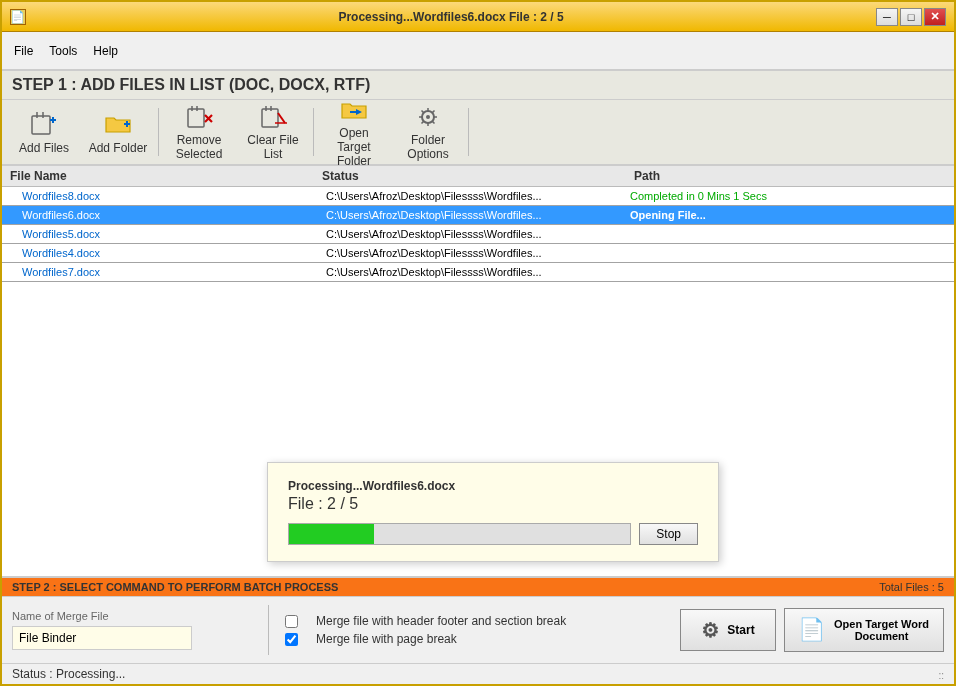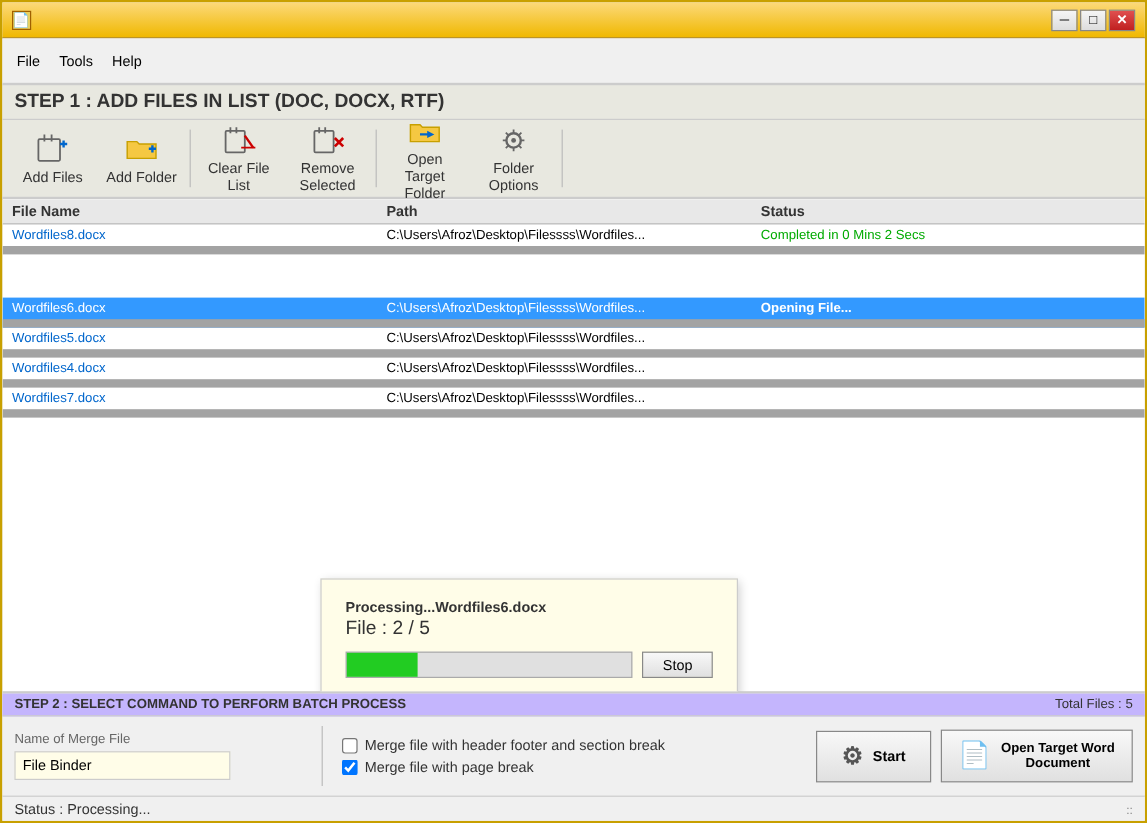--- a/index.html
+++ b/index.html
@@ -24,52 +24,52 @@
 
     
     .toolbar { background: #e8e8e0; padding: 4px 6px; display: flex; align-items: center; gap: 2px; border-bottom: 2px solid #ccc; }
     .toolbar-btn { display: flex; flex-direction: column; align-items: center; justify-content: center; width: 72px; height: 56px; border: 1px solid transparent; background: transparent; cursor: pointer; padding: 4px; font-size: 10px; color: #333; gap: 2px; }
     .toolbar-separator { width: 1px; height: 48px; background: #bbb; margin: 0 2px; }
     .toolbar-icon { width: 32px; height: 32px; display: flex; align-items: center; justify-content: center; font-size: 20px; }
 
     
     .file-list-container { flex: 1; overflow: auto; background: white; }
     .file-list-header { display: grid; grid-template-columns: 1fr 1fr 1fr; background: #e8e8e8; border-bottom: 1px solid #bbb; padding: 3px 8px; font-weight: bold; font-size: 11px; color: #333; }
-    .file-list-row { display: grid; grid-template-columns: 1fr 1fr 1fr; padding: 3px 8px; border-bottom: 7px solid #a3a3a3; cursor: pointer; }
-    .file-list-row.selected { background: #3399ff; color: white; margin-top: 36px; }
+    .file-list-row { display: grid; grid-template-columns: 1fr 1fr 1fr; padding: 3px 20px; border-bottom: 1px solid #a3a3a3; cursor: pointer; }
+    .file-list-row.selected { background: #3399ff; color: white; }
     .file-list-row.selected .cell { color: white; }
     .cell { font-size: 11px; overflow: hidden; text-overflow: ellipsis; white-space: nowrap; }
     .cell-filename { color: #0066cc; }
     .file-list-row.selected .cell-filename { color: white; }
     .cell-status-completed { color: #00aa00; }
     .cell-status-opening { color: #333; font-weight: bold; }
     .file-list-row.selected .cell-status-completed,
     .file-list-row.selected .cell-status-opening { color: white; }
 
     
-    .processing-overlay { position: absolute; top: 316px; left: 265px; width: 348px; background: #fffde8; border: 1px solid #ccc; padding: 16px 20px; box-shadow: 2px 2px 8px rgba(0,0,0,0.2); z-index: 10; }
+    .processing-overlay { position: absolute; top: 296px; left: 265px; width: 452px; background: #fffde8; border: 1px solid #ccc; padding: 16px 20px; box-shadow: 2px 2px 8px rgba(0,0,0,0.2); z-index: 10; }
     .processing-title { font-size: 12px; font-weight: bold; margin-bottom: 2px; color: #333; }
     .processing-subtitle { font-size: 16px; margin-bottom: 10px; color: #333; }
     .progress-container { display: flex; gap: 8px; }
     .progress-bar-outer { flex: 1; height: 22px; background: #e0e0e0; border: 1px solid #aaa; }
     .progress-bar-inner { height: 100%; background: #22cc22; width: 25%; }
     .stop-btn { padding: 3px 16px; background: linear-gradient(to bottom, #f8f8f8, #e0e0e0); border: 1px solid #888; cursor: pointer; font-size: 12px; white-space: nowrap; }
 
     
     .step2-area { background: #f0f0f0; border-top: 2px solid #ccc; }
-    .step2-header-row { display: flex; justify-content: space-between; padding: 3px 10px; background: #c4b5fd; border-bottom: 1px solid #ccc; }
+    .step2-header-row { display: flex; justify-content: space-between; padding: 3px 10px; background: #f97316; border-bottom: 1px solid #ccc; }
     .step2-header { font-size: 11px; font-weight: bold; color: #333; }
     .total-files { font-size: 11px; color: #333; }
     .step2-content { display: flex; align-items: center; padding: 8px 10px; gap: 16px; }
     .merge-name-section { display: flex; flex-direction: column; gap: 4px; flex: 0 0 240px; }
     .merge-name-label { font-size: 11px; color: #666; }
     .merge-name-input { background: #fffde8; border: 1px solid #ccc; padding: 4px 6px; font-size: 12px; width: 180px; }
     .divider-v { width: 1px; background: #bbb; height: 50px; }
     .checkboxes { display: flex; flex-direction: column; gap: 4px; }
-    .checkbox-row { display: flex; align-items: center; gap: 6px; font-size: 11px; color: #333; }
+    .checkbox-row { display: flex; align-items: center; gap: 18px; font-size: 11px; color: #333; }
     .checkbox-row input { margin: 0; }
     .actions-section { display: flex; gap: 8px; margin-left: auto; align-items: center; }
     .start-btn { display: flex; align-items: center; gap: 8px; padding: 8px 20px; background: linear-gradient(to bottom, #f8f8f8, #e0e0e0); border: 1px solid #888; cursor: pointer; font-size: 14px; font-weight: bold; }
     .gear-icon { font-size: 20px; color: #555; }
     .open-target-btn { display: flex; align-items: center; gap: 8px; padding: 8px 14px; background: linear-gradient(to bottom, #f8f8f8, #e0e0e0); border: 1px solid #888; cursor: pointer; font-size: 11px; font-weight: bold; text-align: center; }
 
     
     .statusbar { background: #f0f0f0; border-top: 1px solid #ccc; padding: 3px 10px; font-size: 11px; color: #333; display: flex; justify-content: space-between; align-items: flex-end; }
     .statusbar-resize { color: #888; font-size: 10px; }
 
@@ -78,20 +78,21 @@
   </style>
 </head>
 <body>
 
 <div class="window">
 
   <div class="titlebar">
     <div class="titlebar-icon">
       <span>📄</span>
     </div>
+    <span class="titlebar-title">Processing...Wordfiles6.docx File : 2 / 5</span>
     <div class="titlebar-controls">
       <div class="titlebar-btn">─</div>
       <div class="titlebar-btn">□</div>
       <div class="titlebar-btn close">✕</div>
     </div>
   </div>
 
   <div class="menubar">
     <span class="menubar-item">File</span>
     <span class="menubar-item">Tools</span>
@@ -115,44 +116,44 @@
     <button class="toolbar-btn">
       <div class="toolbar-icon">
         <svg width="28" height="28" viewBox="0 0 28 28">
             <path d="M2 8 L2 22 L26 22 L26 10 L12 10 L10 8 Z" fill="#f5c842" stroke="#c8a000" stroke-width="1.2"></path>
             <path d="M20 14 L26 14 M23 11 L23 17" stroke="#0066cc" stroke-width="2"></path>
           </svg>
       </div>
       <span>Add Folder</span>
     </button>
     <div class="toolbar-separator"></div>
+    <button class="toolbar-btn">
+      <div class="toolbar-icon">
+        <svg width="28" height="28" viewBox="0 0 28 28">
+            <rect x="3" y="6" width="16" height="18" rx="1" fill="none" stroke="#666" stroke-width="1.5"></rect>
+            <line x1="7" y1="3" x2="7" y2="8" stroke="#666" stroke-width="1.5"></line>
+            <line x1="12" y1="3" x2="12" y2="8" stroke="#666" stroke-width="1.5"></line>
+            <line x1="20" y1="12" x2="27" y2="19" stroke="#cc0000" stroke-width="2.2"></line>
+            <line x1="27" y1="12" x2="20" y2="19" stroke="#cc0000" stroke-width="2.2"></line>
+          </svg>
+      </div>
+      <span>Remove Selected</span>
+    </button>
     <button class="toolbar-btn">
       <div class="toolbar-icon">
         <svg width="28" height="28" viewBox="0 0 28 28">
             <rect x="3" y="6" width="16" height="18" rx="1" fill="none" stroke="#666" stroke-width="1.5"></rect>
             <line x1="7" y1="3" x2="7" y2="8" stroke="#666" stroke-width="1.5"></line>
             <line x1="12" y1="3" x2="12" y2="8" stroke="#666" stroke-width="1.5"></line>
             <line x1="19" y1="10" x2="26" y2="20" stroke="#cc0000" stroke-width="2"></line>
             <path d="M16 20 L28 20" stroke="#cc0000" stroke-width="1.5"></path>
           </svg>
       </div>
       <span>Clear File List</span>
     </button>
-    <button class="toolbar-btn">
-      <div class="toolbar-icon">
-        <svg width="28" height="28" viewBox="0 0 28 28">
-            <rect x="3" y="6" width="16" height="18" rx="1" fill="none" stroke="#666" stroke-width="1.5"></rect>
-            <line x1="7" y1="3" x2="7" y2="8" stroke="#666" stroke-width="1.5"></line>
-            <line x1="12" y1="3" x2="12" y2="8" stroke="#666" stroke-width="1.5"></line>
-            <line x1="20" y1="12" x2="27" y2="19" stroke="#cc0000" stroke-width="2.2"></line>
-            <line x1="27" y1="12" x2="20" y2="19" stroke="#cc0000" stroke-width="2.2"></line>
-          </svg>
-      </div>
-      <span>Remove Selected</span>
-    </button>
     <div class="toolbar-separator"></div>
     <button class="toolbar-btn">
       <div class="toolbar-icon">
         <svg width="28" height="28" viewBox="0 0 28 28">
             <path d="M2 8 L2 22 L26 22 L26 10 L12 10 L10 8 Z" fill="#f5c842" stroke="#c8a000" stroke-width="1.2"></path>
             <path d="M16 13 L22 16 L16 19 L16 17 L10 17 L10 15 L16 15 Z" fill="#0066cc"></path>
           </svg>
       </div>
       <span>Open Target Folder</span>
     </button>
@@ -167,28 +168,28 @@
       <span>Folder Options</span>
     </button>
     <div class="toolbar-separator"></div>
   </div>
 
   <div class="main-area">
 
     <div class="file-list-container">
       <div class="file-list-header">
         <span>File Name</span>
+        <span>Status</span>
         <span>Path</span>
-        <span>Status</span>
       </div>
 
       <div class="file-list-row" id="row0">
         <span class="cell cell-filename">Wordfiles8.docx</span>
         <span class="cell">C:\Users\Afroz\Desktop\Filessss\Wordfiles...</span>
-        <span class="cell cell-status-completed">Completed in 0 Mins 2 Secs</span>
+        <span class="cell cell-status-completed">Completed in 0 Mins 1 Secs</span>
       </div>
 
       <div class="file-list-row selected" id="row1">
         <span class="cell cell-filename">Wordfiles6.docx</span>
         <span class="cell">C:\Users\Afroz\Desktop\Filessss\Wordfiles...</span>
         <span class="cell cell-status-opening">Opening File...</span>
       </div>
 
       <div class="file-list-row" id="row2">
         <span class="cell cell-filename">Wordfiles5.docx</span>

